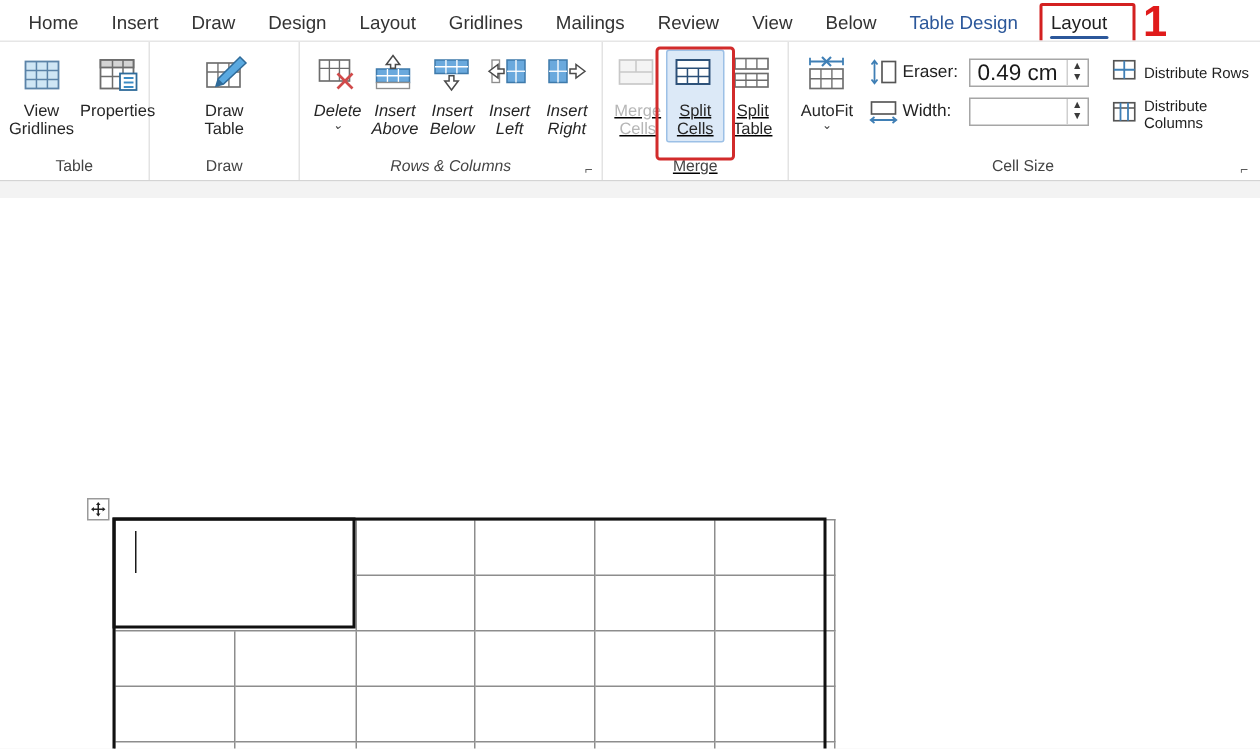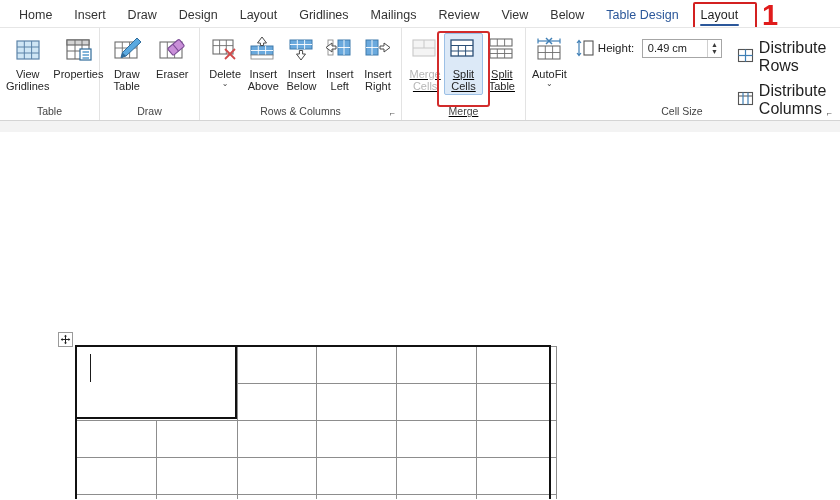--- a/index.html
+++ b/index.html
@@ -85,32 +85,32 @@
   
   .cellsize-rows{display:flex;flex-direction:column;gap:4px;padding-top:4px;}
   .cs-row{display:flex;align-items:center;height:22px;}
   .cs-icon{width:20px;height:18px;margin-right:3px;}
   .cs-label{font-size:11.5px;color:#222;width:44px;}
   .spin{
     display:flex;align-items:center;border:1px solid #a6a6a6;
     height:19px;width:80px;background:#fff;box-sizing:border-box;
   }
   .spin .val{
-    flex:1;font-size:11px;color:#1a1a1a;padding-left:5px;
+    flex:1;font-size:15px;color:#1a1a1a;padding-left:5px;
     line-height:17px;overflow:hidden;white-space:nowrap;
   }
   .spin .arrows{
     width:13px;height:17px;display:flex;flex-direction:column;
     justify-content:center;align-items:center;
     border-left:1px solid #cfcfcf;
   }
   .spin .arrows span{font-size:7px;line-height:7px;color:#3a3a3a;}
   .dist-rows{display:flex;flex-direction:column;gap:7px;padding:6px 0 0 7px;}
   .dist-item{display:flex;align-items:center;cursor:default;}
-  .dist-item .lbl{font-size:16px;color:#1f1f1f;margin-left:5px;}
+  .dist-item .lbl{font-size:10px;color:#1f1f1f;margin-left:5px;}
 
   
   .canvas{
     position:relative;height:378px;background:#f3f3f3;
     overflow:hidden;
   }
   .page{
     position:absolute;left:0;top:11px;width:840px;height:367px;
     background:#ffffff;
   }
@@ -213,39 +213,25 @@
               <line x1="4" y1="12" x2="26" y2="12" stroke="#6d6d6d" stroke-width="0.9"></line>
               <line x1="11.3" y1="6" x2="11.3" y2="22" stroke="#6d6d6d" stroke-width="0.9"></line>
               <line x1="18.6" y1="6" x2="18.6" y2="22" stroke="#6d6d6d" stroke-width="0.9"></line>
               <path d="M26 2 L30 6 L15 20 L10 21.5 L11.5 16.5 Z" fill="#5aa9e0" stroke="#2f6b9a" stroke-width="1"></path>
               <path d="M11.5 16.5 L10 21.5 L15 20 Z" fill="#2f6b9a"></path>
             </svg>
           </span>
           <span class="lbl" style="white-space:pre-line;">Draw
 Table</span>
         </div>
-        <div class="btn">
-          <span class="icon">
-            <svg width="32" height="30" viewBox="0 0 32 30">
-              <rect x="4" y="6" width="22" height="16" fill="#ffffff" stroke="#6d6d6d" stroke-width="1.1"></rect>
-              <line x1="11.3" y1="6" x2="11.3" y2="22" stroke="#6d6d6d" stroke-width="0.9"></line>
-              <line x1="18.6" y1="6" x2="18.6" y2="22" stroke="#6d6d6d" stroke-width="0.9"></line>
-              <g transform="rotate(-40 20 12)">
-                <rect x="13" y="7" width="15" height="9" rx="1.5" fill="#c98fd8" stroke="#7b4b95" stroke-width="1.1"></rect>
-                <line x1="20" y1="7" x2="20" y2="16" stroke="#7b4b95" stroke-width="1"></line>
-              </g>
-            </svg>
-          </span>
-          <span class="lbl" style="white-space:pre-line;">Eraser</span>
-        </div>
       </div>
       <div class="group-label">Draw</div>
     </div>
 
-    <div class="group" style="width:202px;">
+    <div class="group" style="width:202px;font-style:italic;">
       <div class="group-items" style="justify-content:flex-start;padding-left:6px;">
         <div class="btn" style="width:40px;">
           <span class="icon">
             <svg width="30" height="26" viewBox="0 0 30 26">
               <rect x="4" y="4" width="20" height="14" fill="#ffffff" stroke="#6d6d6d" stroke-width="1.1"></rect>
               <line x1="4" y1="9.6" x2="24" y2="9.6" stroke="#6d6d6d" stroke-width="0.9"></line>
               <line x1="10.6" y1="4" x2="10.6" y2="18" stroke="#6d6d6d" stroke-width="0.9"></line>
               <line x1="17.3" y1="4" x2="17.3" y2="18" stroke="#6d6d6d" stroke-width="0.9"></line>
               <line x1="16" y1="13" x2="26" y2="23" stroke="#d04a4a" stroke-width="1.8"></line>
               <line x1="26" y1="13" x2="16" y2="23" stroke="#d04a4a" stroke-width="1.8"></line>
@@ -379,23 +365,39 @@
         </div>
 
         <div class="cellsize-rows" style="margin-left:6px;">
           <div class="cs-row">
             <span class="cs-icon">
               <svg width="20" height="18" viewBox="0 0 20 18">
                 <path d="M4 2 L4 16 M2 4 L4 1.5 L6 4 M2 14 L4 16.5 L6 14" stroke="#3f7fb5" stroke-width="1.2" fill="none"></path>
                 <rect x="9" y="2" width="9" height="14" fill="#ffffff" stroke="#555" stroke-width="1.1"></rect>
               </svg>
             </span>
-            <span class="cs-label">Height:</span>
+            <span class="cs-label">Eraser:</span>
             <span class="spin">
               <span class="val">0.49 cm</span>
+              <span class="arrows">
+                  <span>▲</span>
+                  <span>▼</span>
+                </span>
+            </span>
+          </div>
+          <div class="cs-row">
+            <span class="cs-icon">
+              <svg width="20" height="18" viewBox="0 0 20 18">
+                <rect x="2" y="3" width="16" height="8" fill="#ffffff" stroke="#555" stroke-width="1.1"></rect>
+                <path d="M2 15 L18 15 M4 13 L1.5 15 L4 17 M16 13 L18.5 15 L16 17" stroke="#3f7fb5" stroke-width="1.2" fill="none"></path>
+              </svg>
+            </span>
+            <span class="cs-label">Width:</span>
+            <span class="spin">
+              <span class="val"></span>
               <span class="arrows">
                   <span>▲</span>
                   <span>▼</span>
                 </span>
             </span>
           </div>
         </div>
 
         <div class="dist-rows" style="margin-left:8px;">
           <div class="dist-item">

